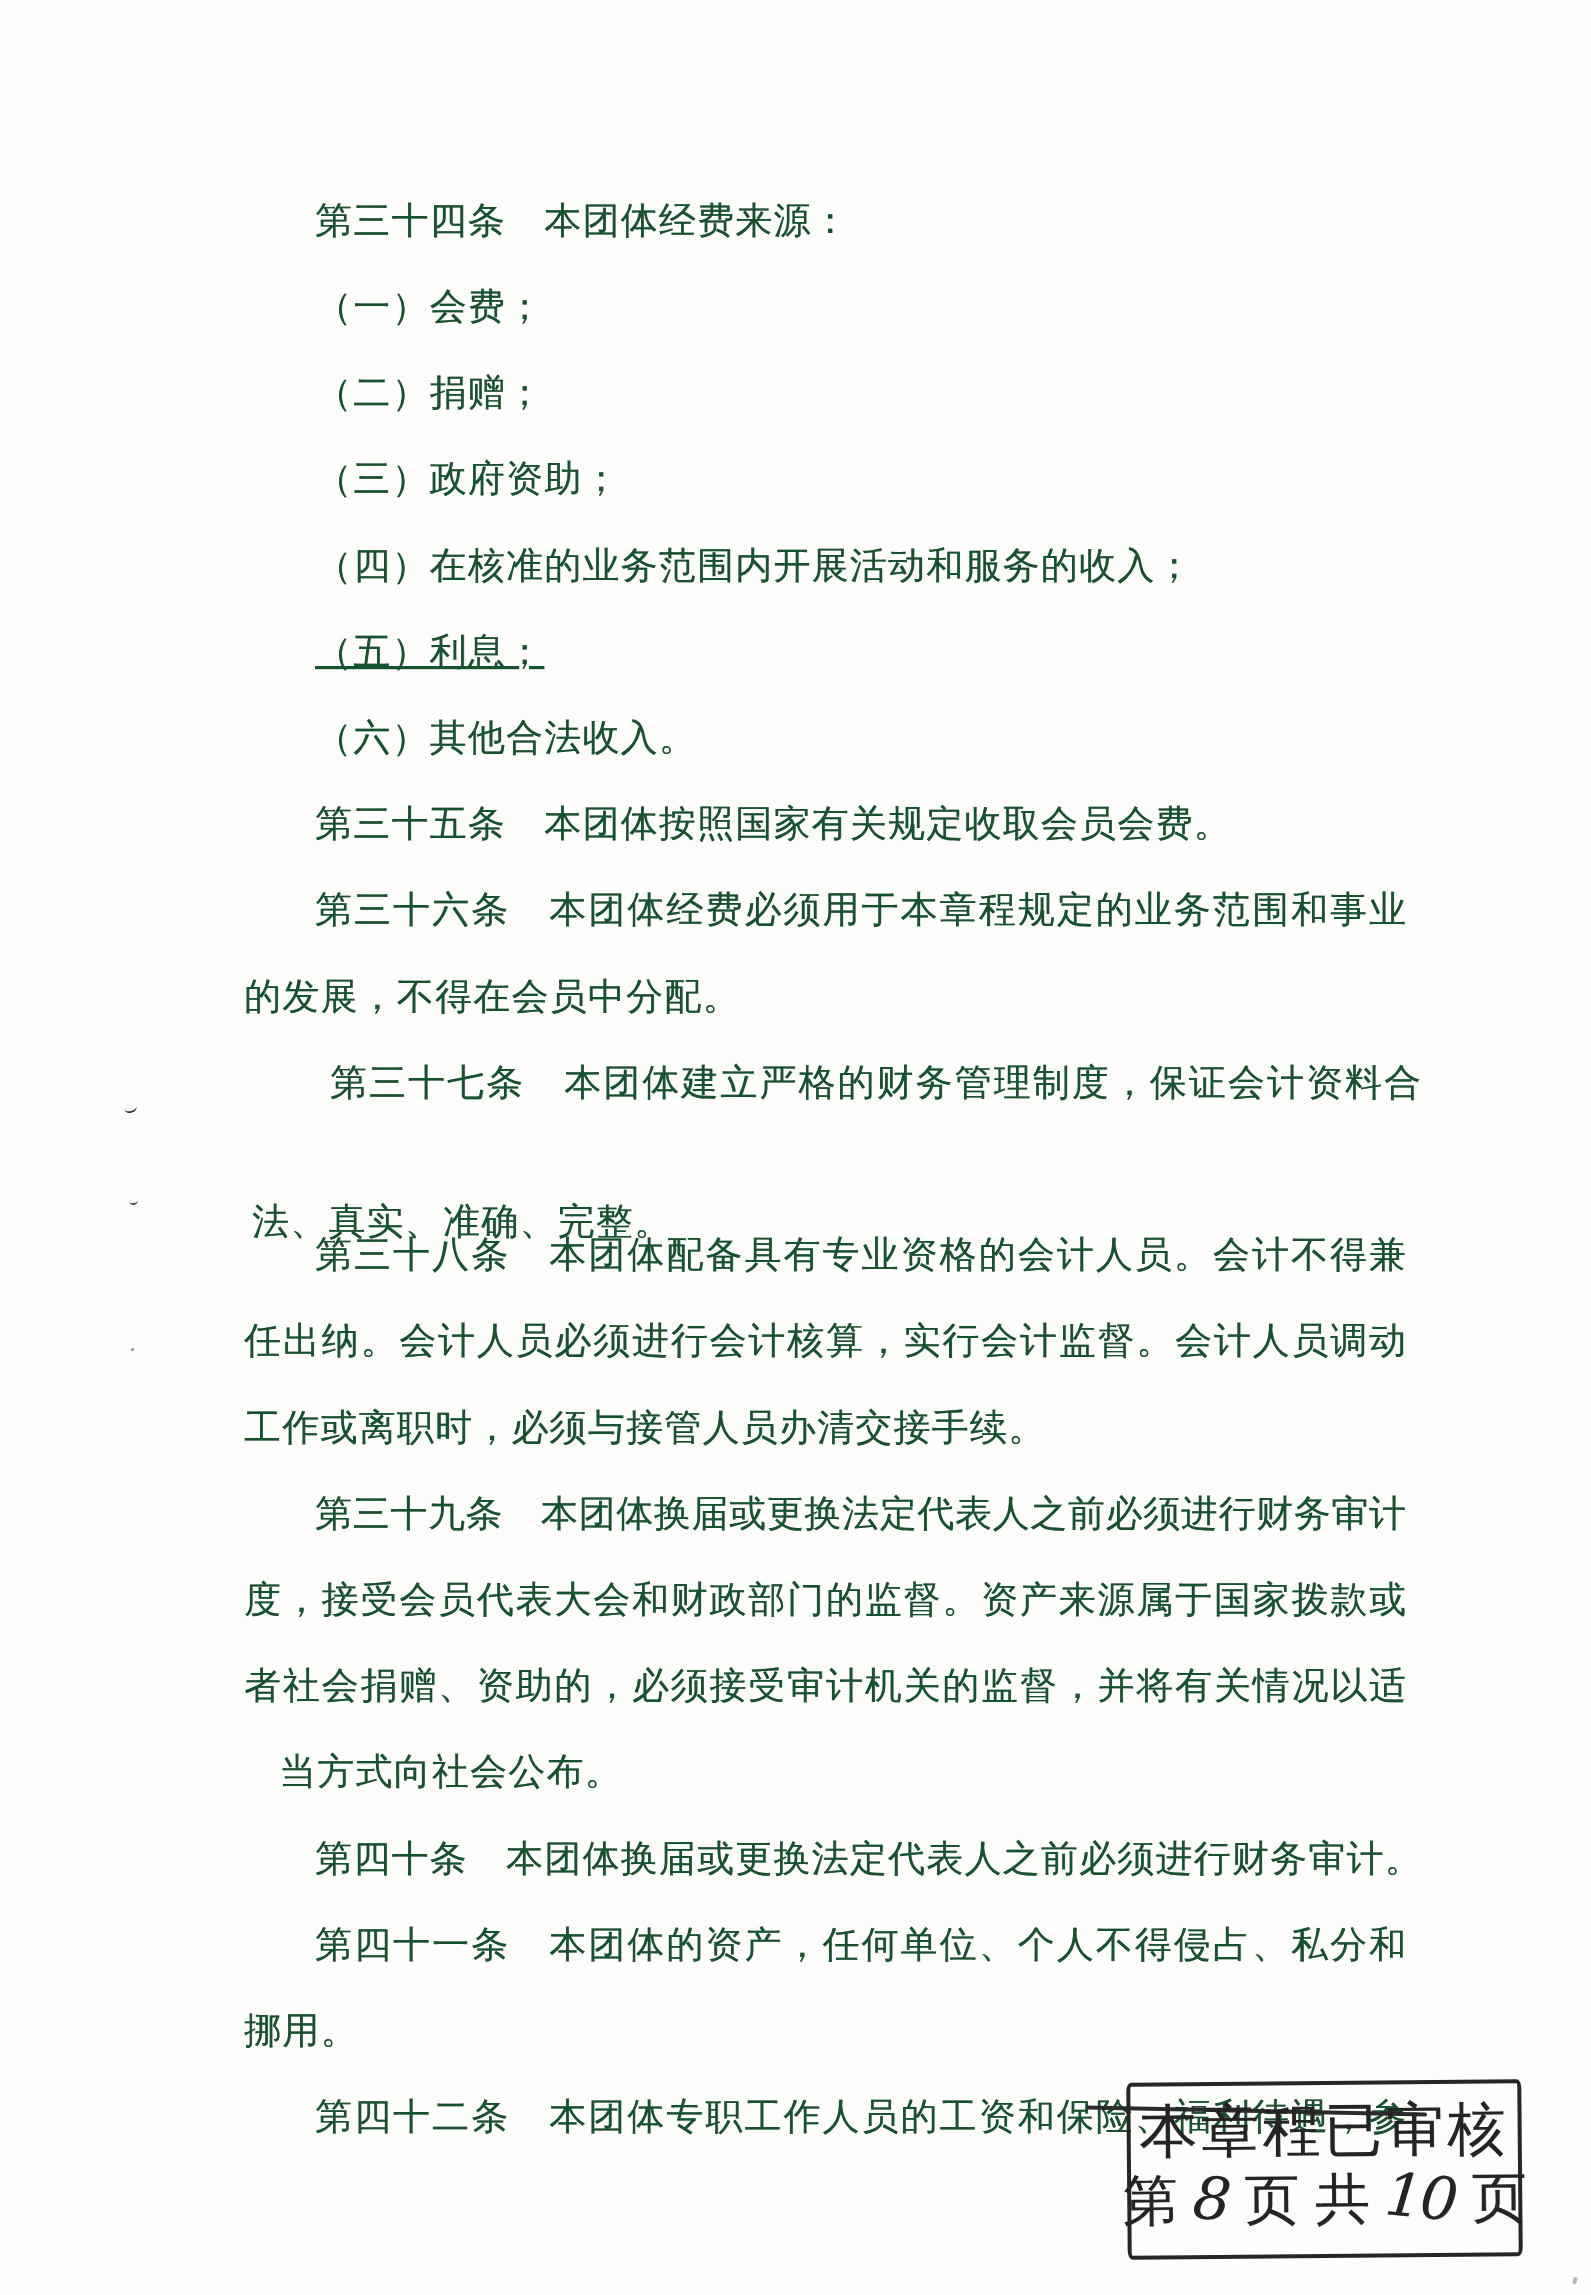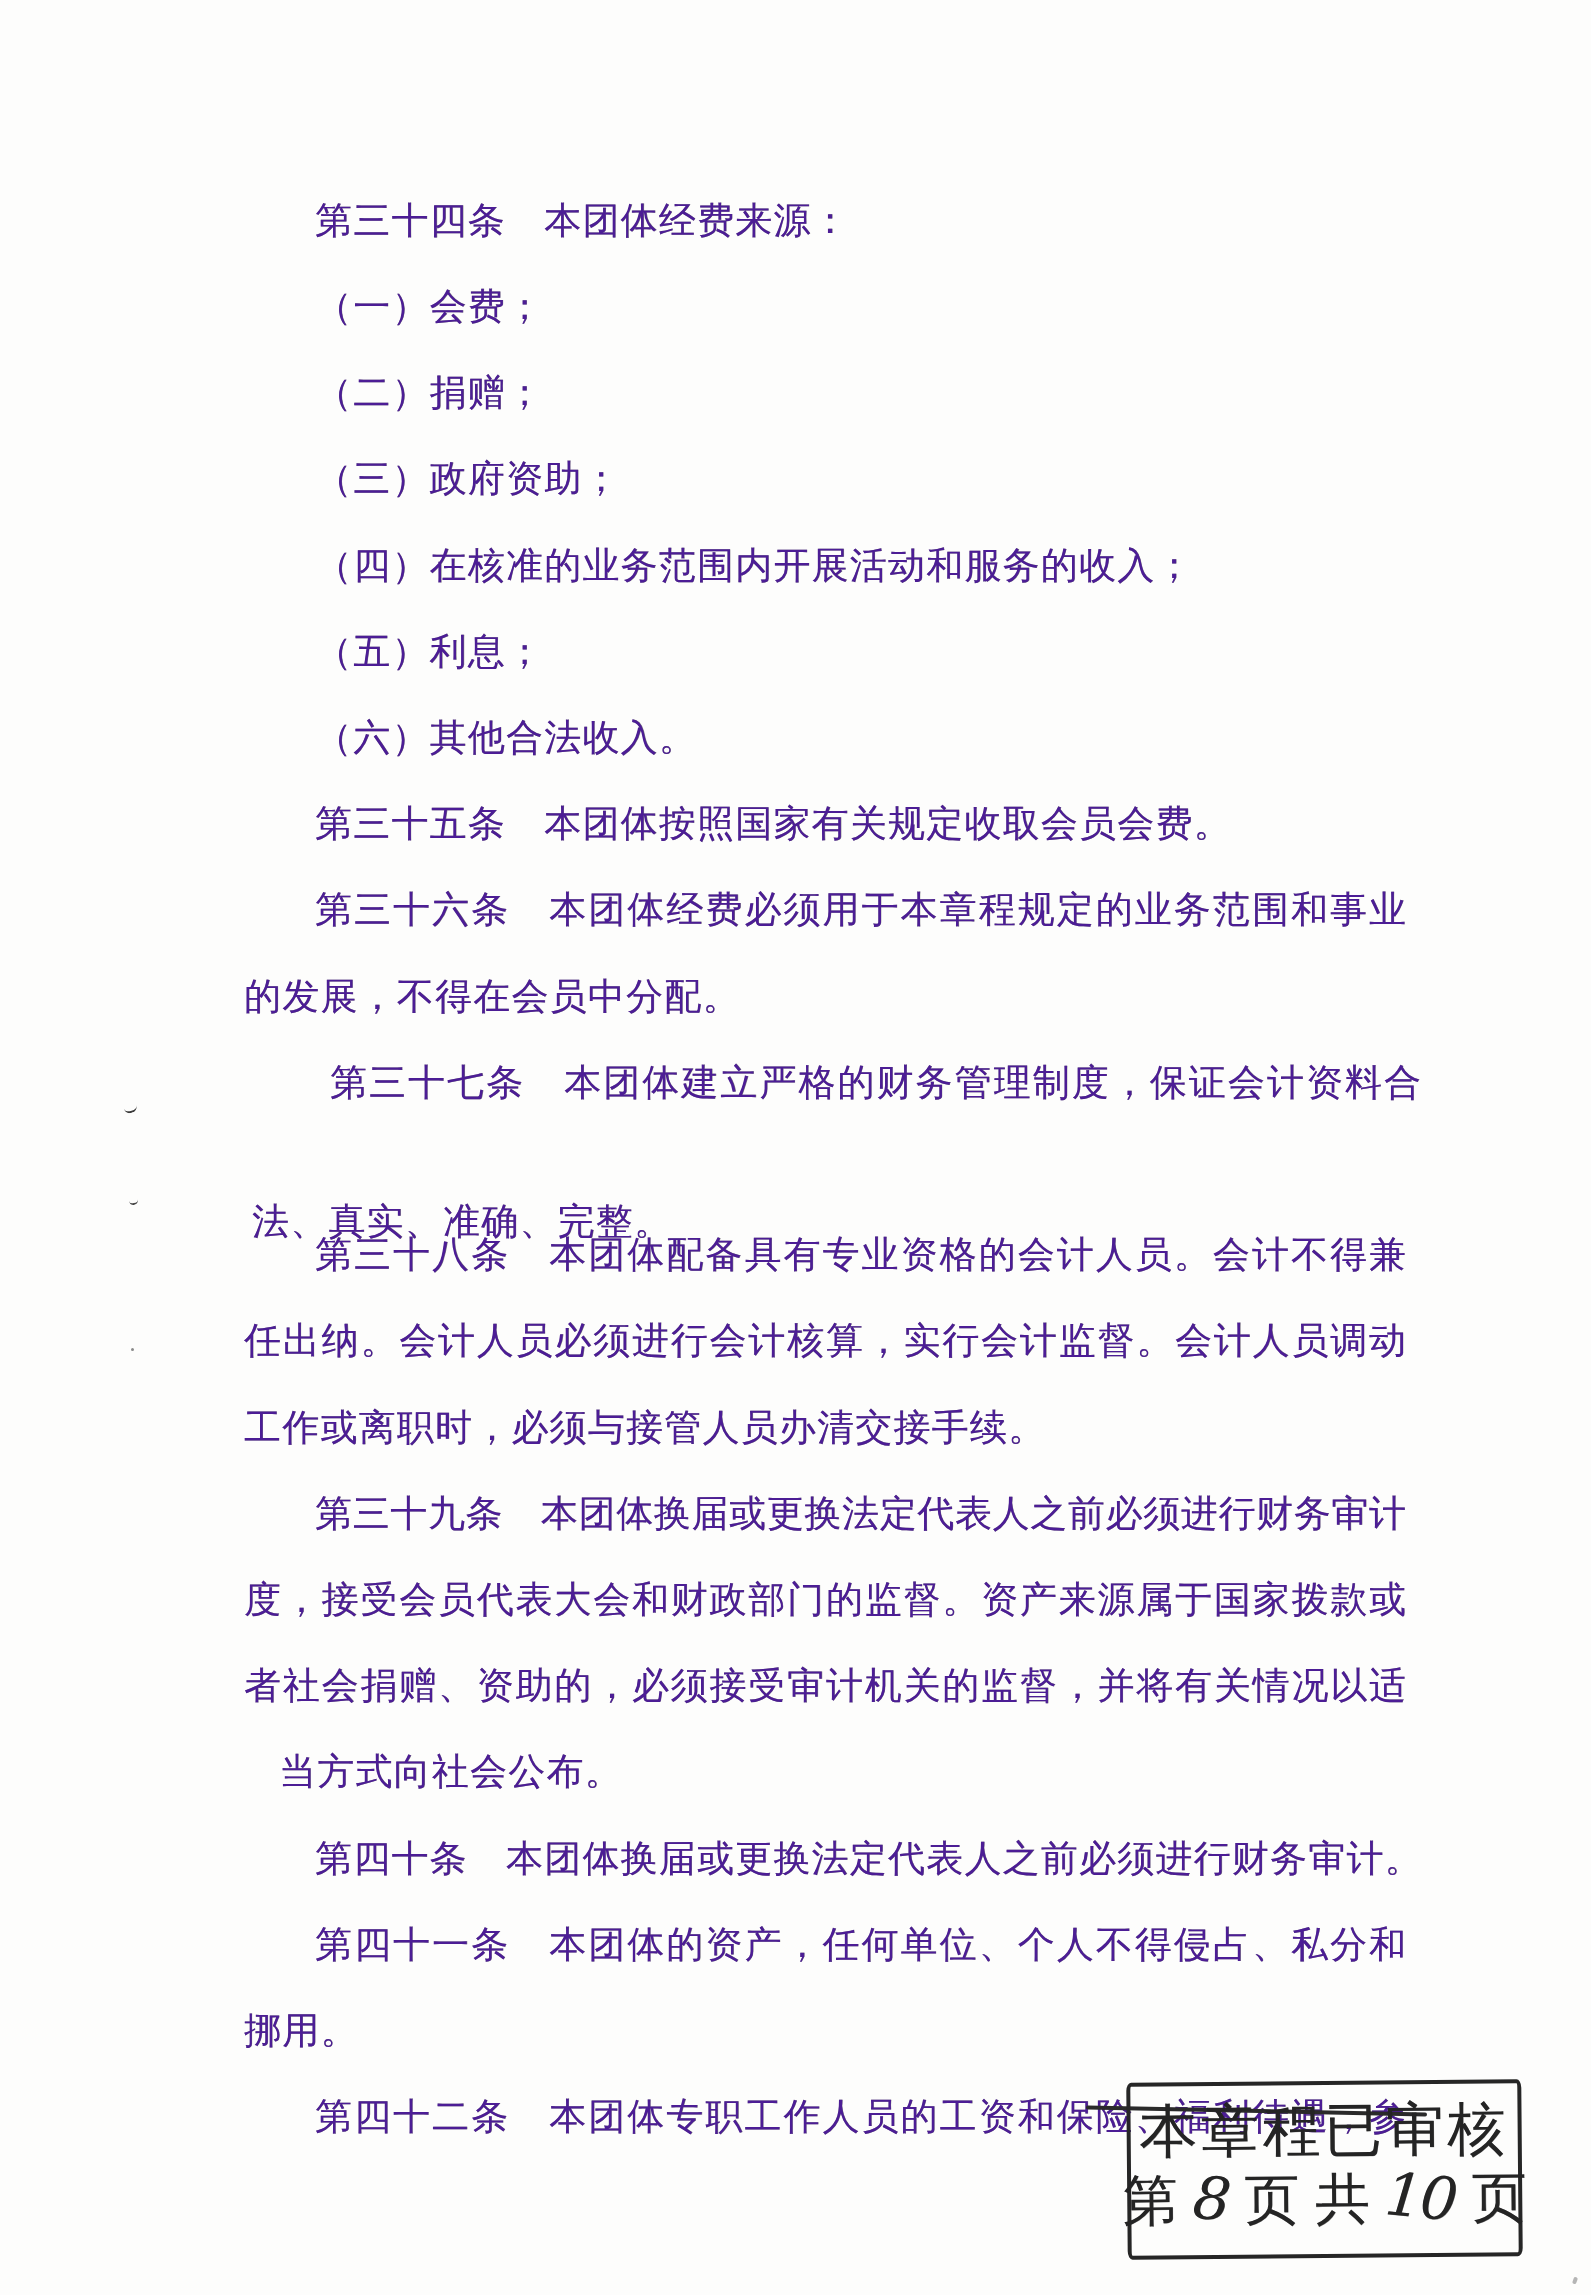--- a/index.html
+++ b/index.html
@@ -13,21 +13,21 @@
   }
   
   .doc-line{
     position:absolute;
     left:244px;
     width:1162px;
     font-size:37px;
     line-height:40px;
     letter-spacing:1.2px;
     white-space:nowrap;
-    color:#4c1d95;
+    color:#14532d;
     text-shadow:0.3px 0.3px 0 rgba(25,25,25,.55);
   }
   .doc-line.indent{left:315px;width:1091px;}
   .doc-line.justify{
     white-space:normal;
     letter-spacing:0;
     text-align:justify;
     text-align-last:justify;
     text-justify:inter-character;
   }
@@ -108,21 +108,21 @@
 </style>
 </head>
 <body>
 
 <div>
     <div class="doc-line indent" style="top: 201px;">第三十四条　本团体经费来源：</div>
     <div class="doc-line indent" style="top: 287px;">（一）会费；</div>
     <div class="doc-line indent" style="top: 373px;">（二）捐赠；</div>
     <div class="doc-line indent" style="top: 459px;">（三）政府资助；</div>
     <div class="doc-line indent" style="top: 546px;">（四）在核准的业务范围内开展活动和服务的收入；</div>
-    <div class="doc-line indent" style="top: 632px;">（五）利息；</div>
+    <div class="doc-line indent" style="top: 632px; text-decoration: underline;">（五）利息；</div>
     <div class="doc-line indent" style="top: 718px;">（六）其他合法收入。</div>
     <div class="doc-line indent" style="top: 804px;">第三十五条　本团体按照国家有关规定收取会员会费。</div>
     <div class="doc-line indent justify" style="top: 890px;">第三十六条　本团体经费必须用于本章程规定的业务范围和事业</div>
     <div class="doc-line" style="top: 977px;">的发展，不得在会员中分配。</div>
     <div class="doc-line indent justify" style="top: 1063px; margin-left: 15px;">第三十七条　本团体建立严格的财务管理制度，保证会计资料合</div>
     <div class="doc-line" style="top: 1202px; margin-left: 8px;">法、真实、准确、完整。</div>
     <div class="doc-line indent justify" style="top: 1235px;">第三十八条　本团体配备具有专业资格的会计人员。会计不得兼</div>
     <div class="doc-line justify" style="top: 1321px;">任出纳。会计人员必须进行会计核算，实行会计监督。会计人员调动</div>
     <div class="doc-line" style="top: 1408px;">工作或离职时，必须与接管人员办清交接手续。</div>
     <div class="doc-line indent justify" style="top: 1494px;">第三十九条　本团体换届或更换法定代表人之前必须进行财务审计</div>

